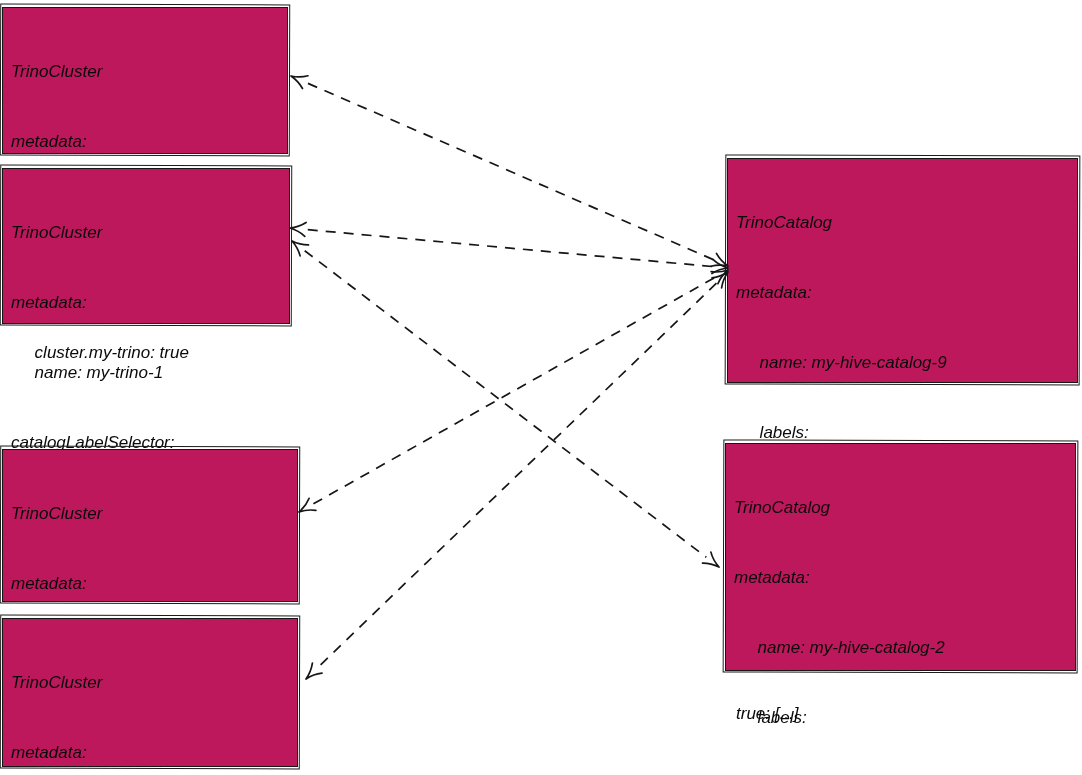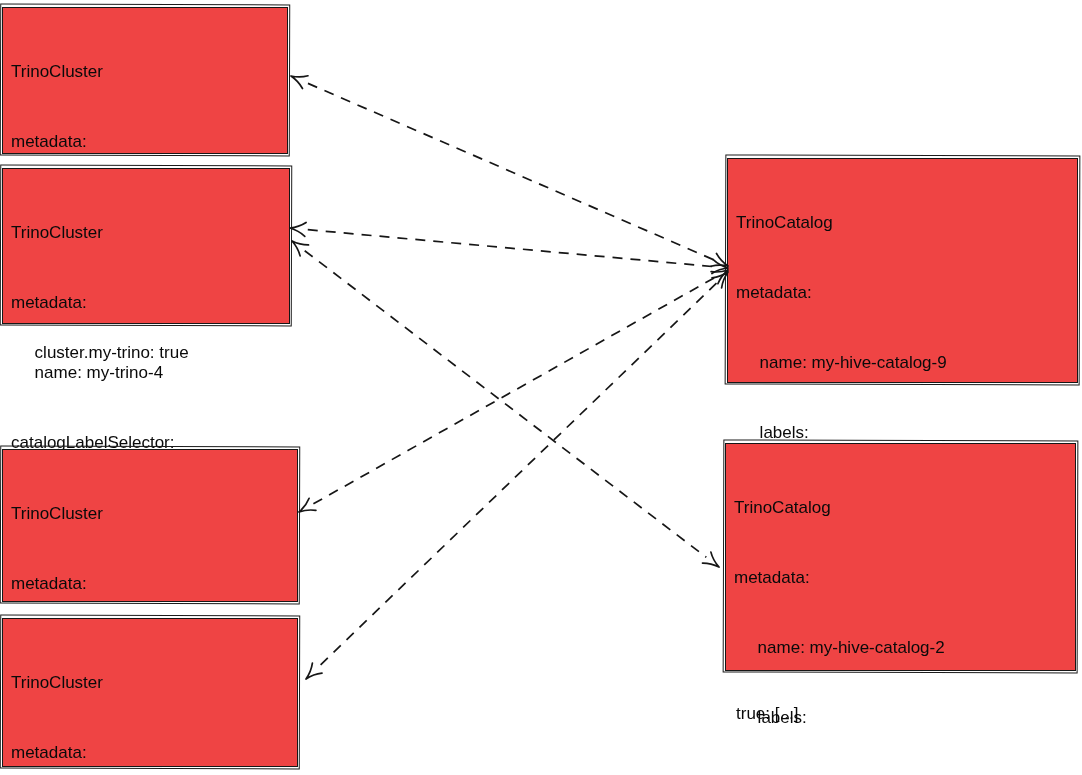--- a/index.html
+++ b/index.html
@@ -7,26 +7,27 @@
     position:relative;
     width:1082px;height:775px;
     background:#ffffff;
     font-family:"Liberation Sans", sans-serif;
     color:#0a0a0a;
     overflow:hidden;
   }
   .node{
     position:absolute;
     box-sizing:border-box;
-    background:#ef4444;
+    background:#be185d;
     border:1.7px solid #161616;
     padding:5px 8px 0 8px;
     font-size:17px;
     line-height:23.4px;
     white-space:pre;
+    font-style:italic;
   }
   
   .node::after{
     content:"";
     position:absolute;
     left:-3.5px;top:-4px;right:-2px;bottom:-3px;
     border:1.1px solid #1c1c1c;
     transform:rotate(0.18deg);
     pointer-events:none;
   }
@@ -57,21 +58,21 @@
     <div class="line">TrinoCluster</div>
     <div class="line">metadata:</div>
     <div class="line">     name: my-trino</div>
     <div class="line">catalogLabelSelector:</div>
     <div class="line">     cluster.my-trino: true</div>
   </div>
 
   <div class="node" style="left:2px;top:168px;width:288px;height:156px">
     <div class="line">TrinoCluster</div>
     <div class="line">metadata:</div>
-    <div class="line">     name: my-trino-4</div>
+    <div class="line">     name: my-trino-1</div>
     <div class="line">catalogLabelSelector:</div>
     <div class="line">     cluster.my-trino-2: true</div>
   </div>
 
   <div class="node" style="left:2px;top:449px;width:296px;height:153px">
     <div class="line">TrinoCluster</div>
     <div class="line">metadata:</div>
     <div class="line">     name: my-trino-blue</div>
     <div class="line">catalogLabelSelector:</div>
     

